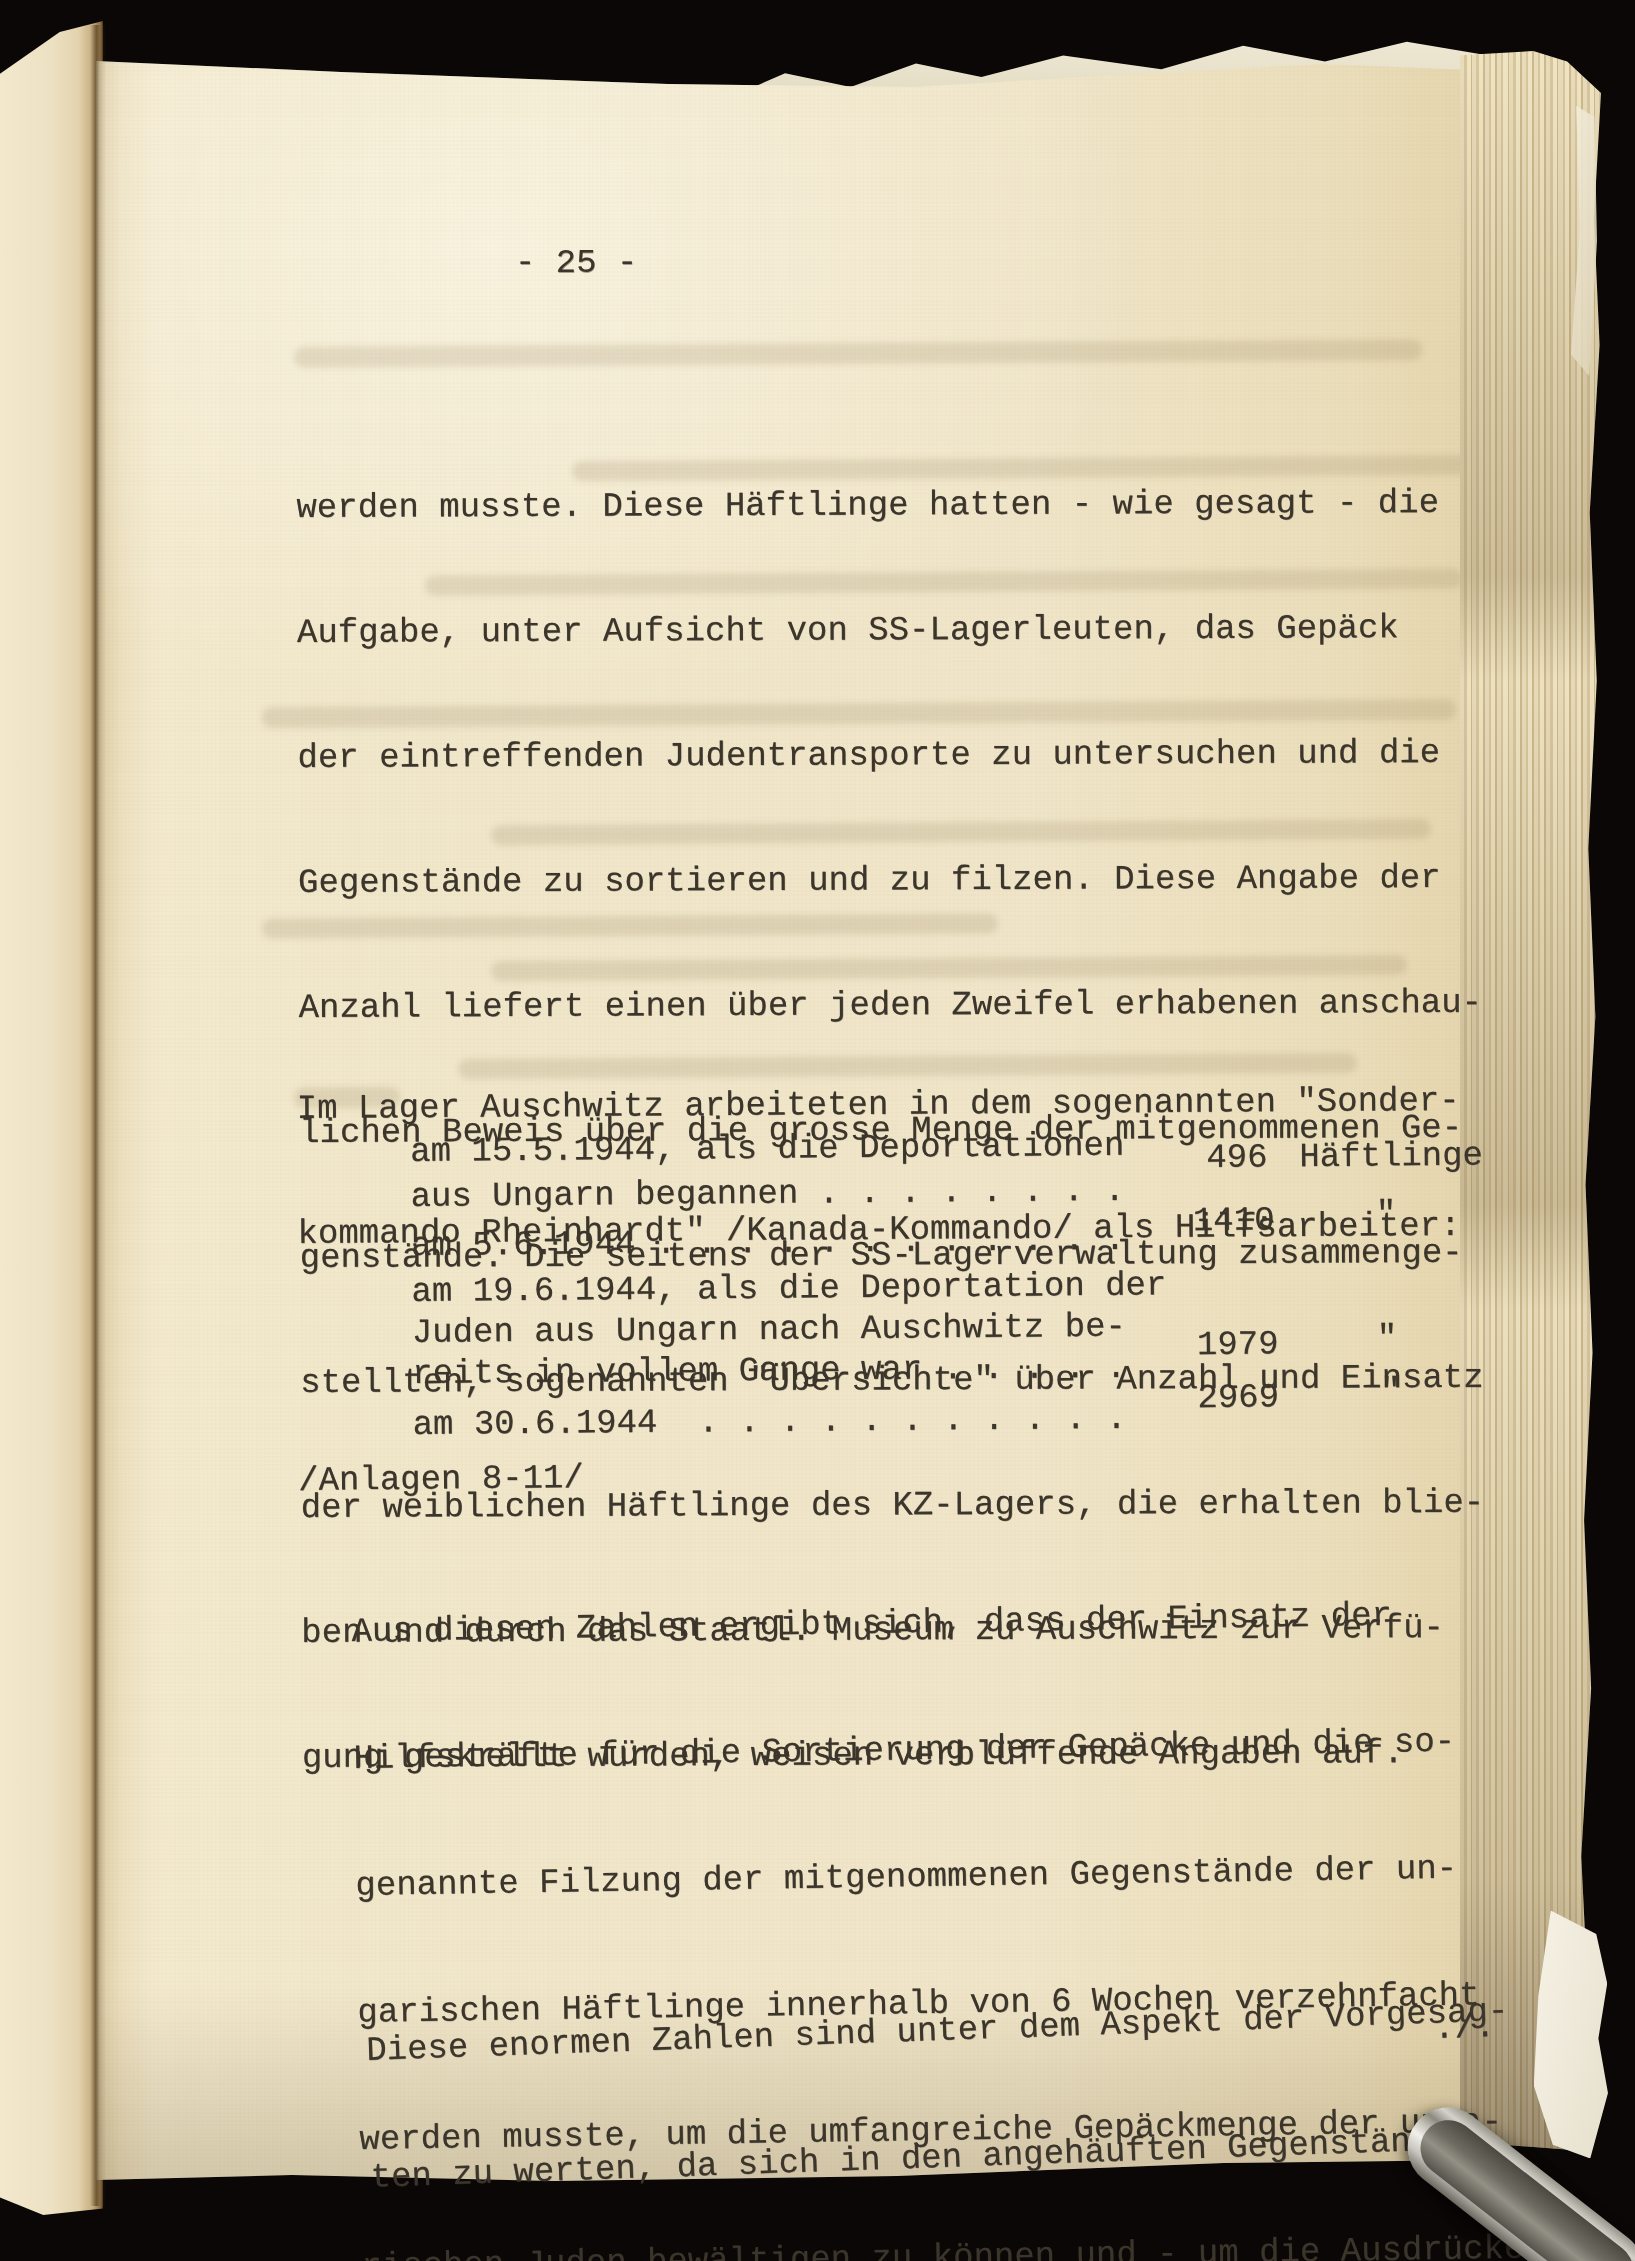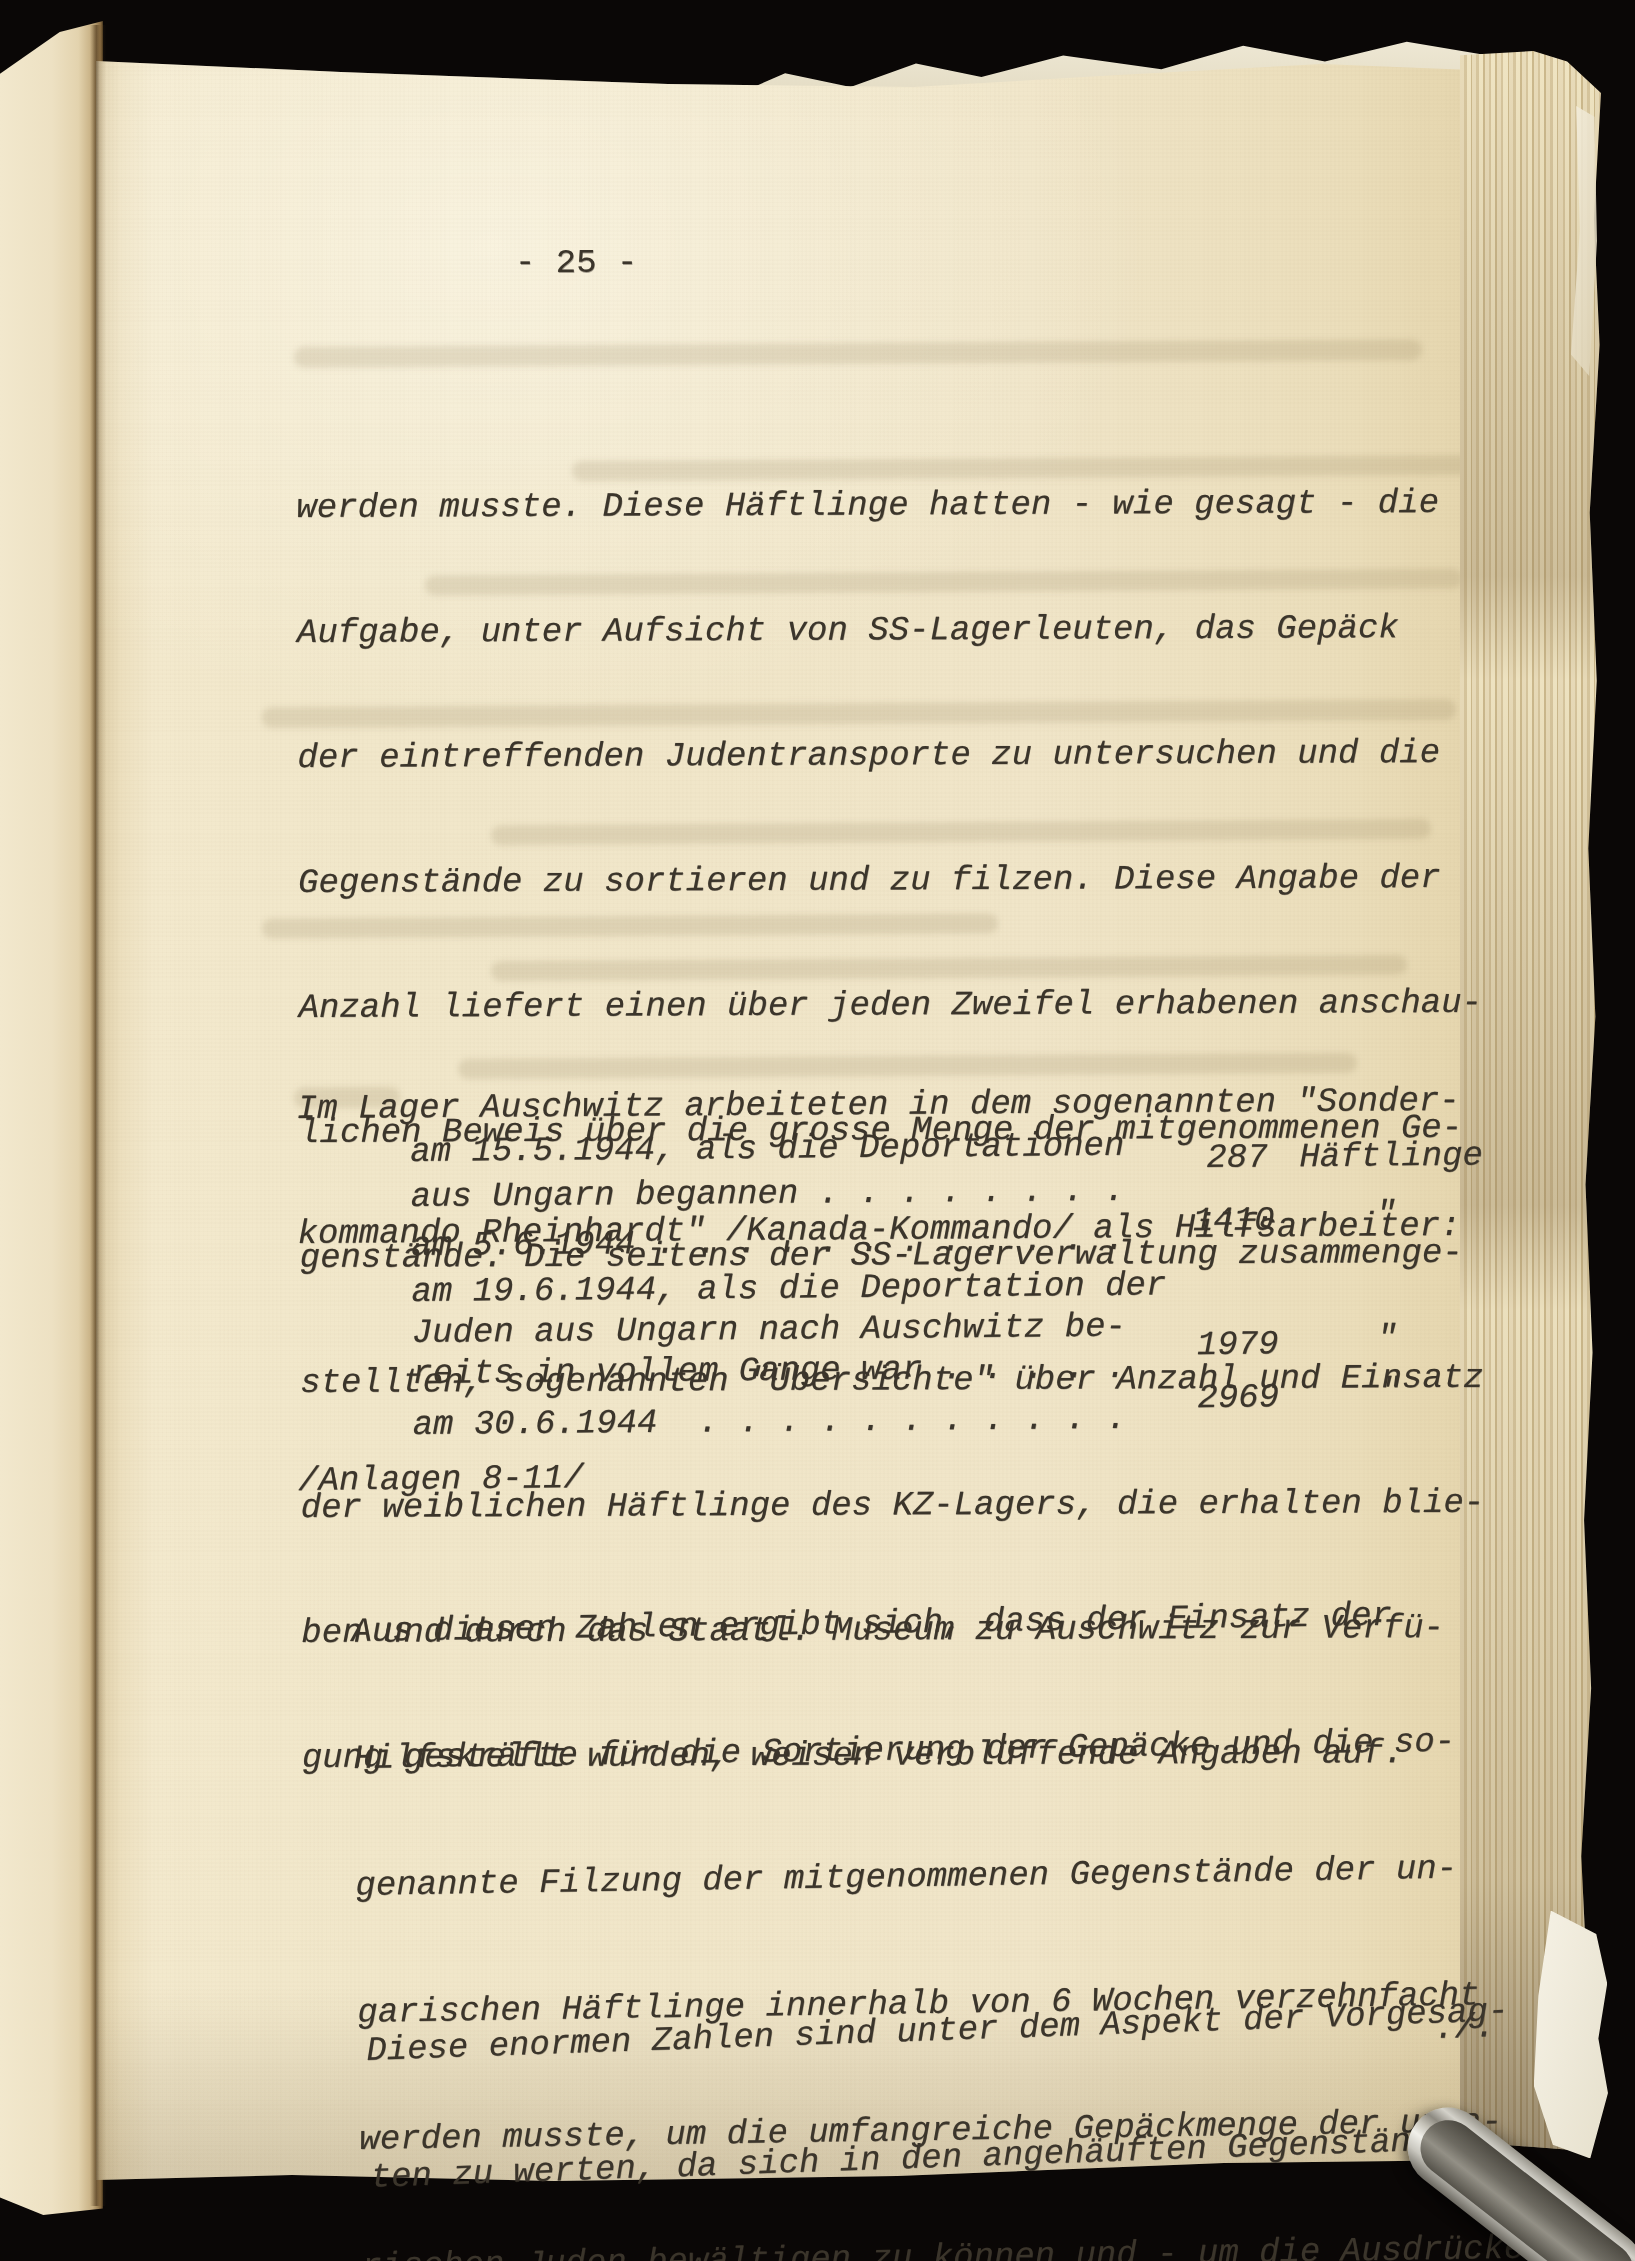--- a/index.html
+++ b/index.html
@@ -75,21 +75,21 @@
   .clip-band::after{
     content:"";position:absolute;left:13px;right:9.8px;top:12.3px;bottom:12.3px;
     border-radius:29px;
     background:linear-gradient(0deg,#55524a 0%,#939086 38%,#6e6b62 62%,#4c4941 100%);
   }
   
   .ghost{position:absolute;z-index:4;background:rgba(124,104,66,.16);border-radius:9.8px;filter:blur(3.3px);transform:rotate(-.4deg);}
   
   .ink{color:#3b352b;text-shadow:0.4px 0.5px 0.6px rgba(57,51,42,.42),-0.2px -0.2px 0.5px rgba(57,51,42,.22);}
   .page-number{position:absolute;left:515px;top:244px;z-index:8;font-size:34px;white-space:pre;text-align:right;}
-  .text-layer{position:absolute;left:296px;top:413px;width:1243px;height:1676px;z-index:8;font-size:34px;font-style:italic;}
+  .text-layer{position:absolute;left:296px;top:413px;width:1243px;height:1676px;z-index:8;font-size:34px;}
   .para{position:absolute;white-space:pre;transform-origin:0 0;}
   .line{height:49px;white-space:pre;}
   .p3 .line,.p4 .line{height:51px;}
   .table-block{position:absolute;left:114px;top:713px;width:1112px;height:343px;transform:rotate(-.5deg);transform-origin:0 0;}
   .t-line,.t-val,.t-unit{position:absolute;white-space:pre;}
   .anlagen{position:absolute;transform-origin:0 0;white-space:pre;}
   .cont-mark{position:absolute;left:1138px;top:1596px;transform:rotate(-2deg);white-space:pre;}
 </style>
 </head>
 <body>
@@ -136,21 +136,21 @@
 
   <div class="para p2" style="left:0;top:601px;transform:rotate(-.4deg)">
     <div class="line">Im Lager Auschwitz arbeiteten in dem sogenannten "Sonder-</div>
     <div class="line">kommando Rheinhardt" /Kanada-Kommando/ als Hilfsarbeiter:</div>
   </div>
 
   <div class="table-block">
 
     <div class="t-line" style="left:0;top:6.5px">am 15.5.1944, als die Deportationen</div>
     <div class="t-line" style="left:0;top:52px">aus Ungarn begannen . . . . . . . .</div>
-    <span class="t-val" style="left:796px;top:20.4px">287</span>
+    <span class="t-val" style="left:796px;top:20.4px">496</span>
     <span class="t-unit" style="left:889px;top:20.4px">Häftlinge</span>
 
     <div class="t-line" style="left:0;top:101px">am 5.6.1944 . . . . . . . . . . . .</div>
     <span class="t-val" style="left:782px;top:83px">1410</span>
     <span class="t-unit" style="left:965px;top:78px">"</span>
 
     <div class="t-line" style="left:0;top:147px">am 19.6.1944, als die Deportation der</div>
     <div class="t-line" style="left:0;top:188px">Juden aus Ungarn nach Auschwitz be-</div>
     <div class="t-line" style="left:0;top:229px">reits in vollem Gange war . . . . .</div>
     <span class="t-val" style="left:785px;top:207px">1979</span>

